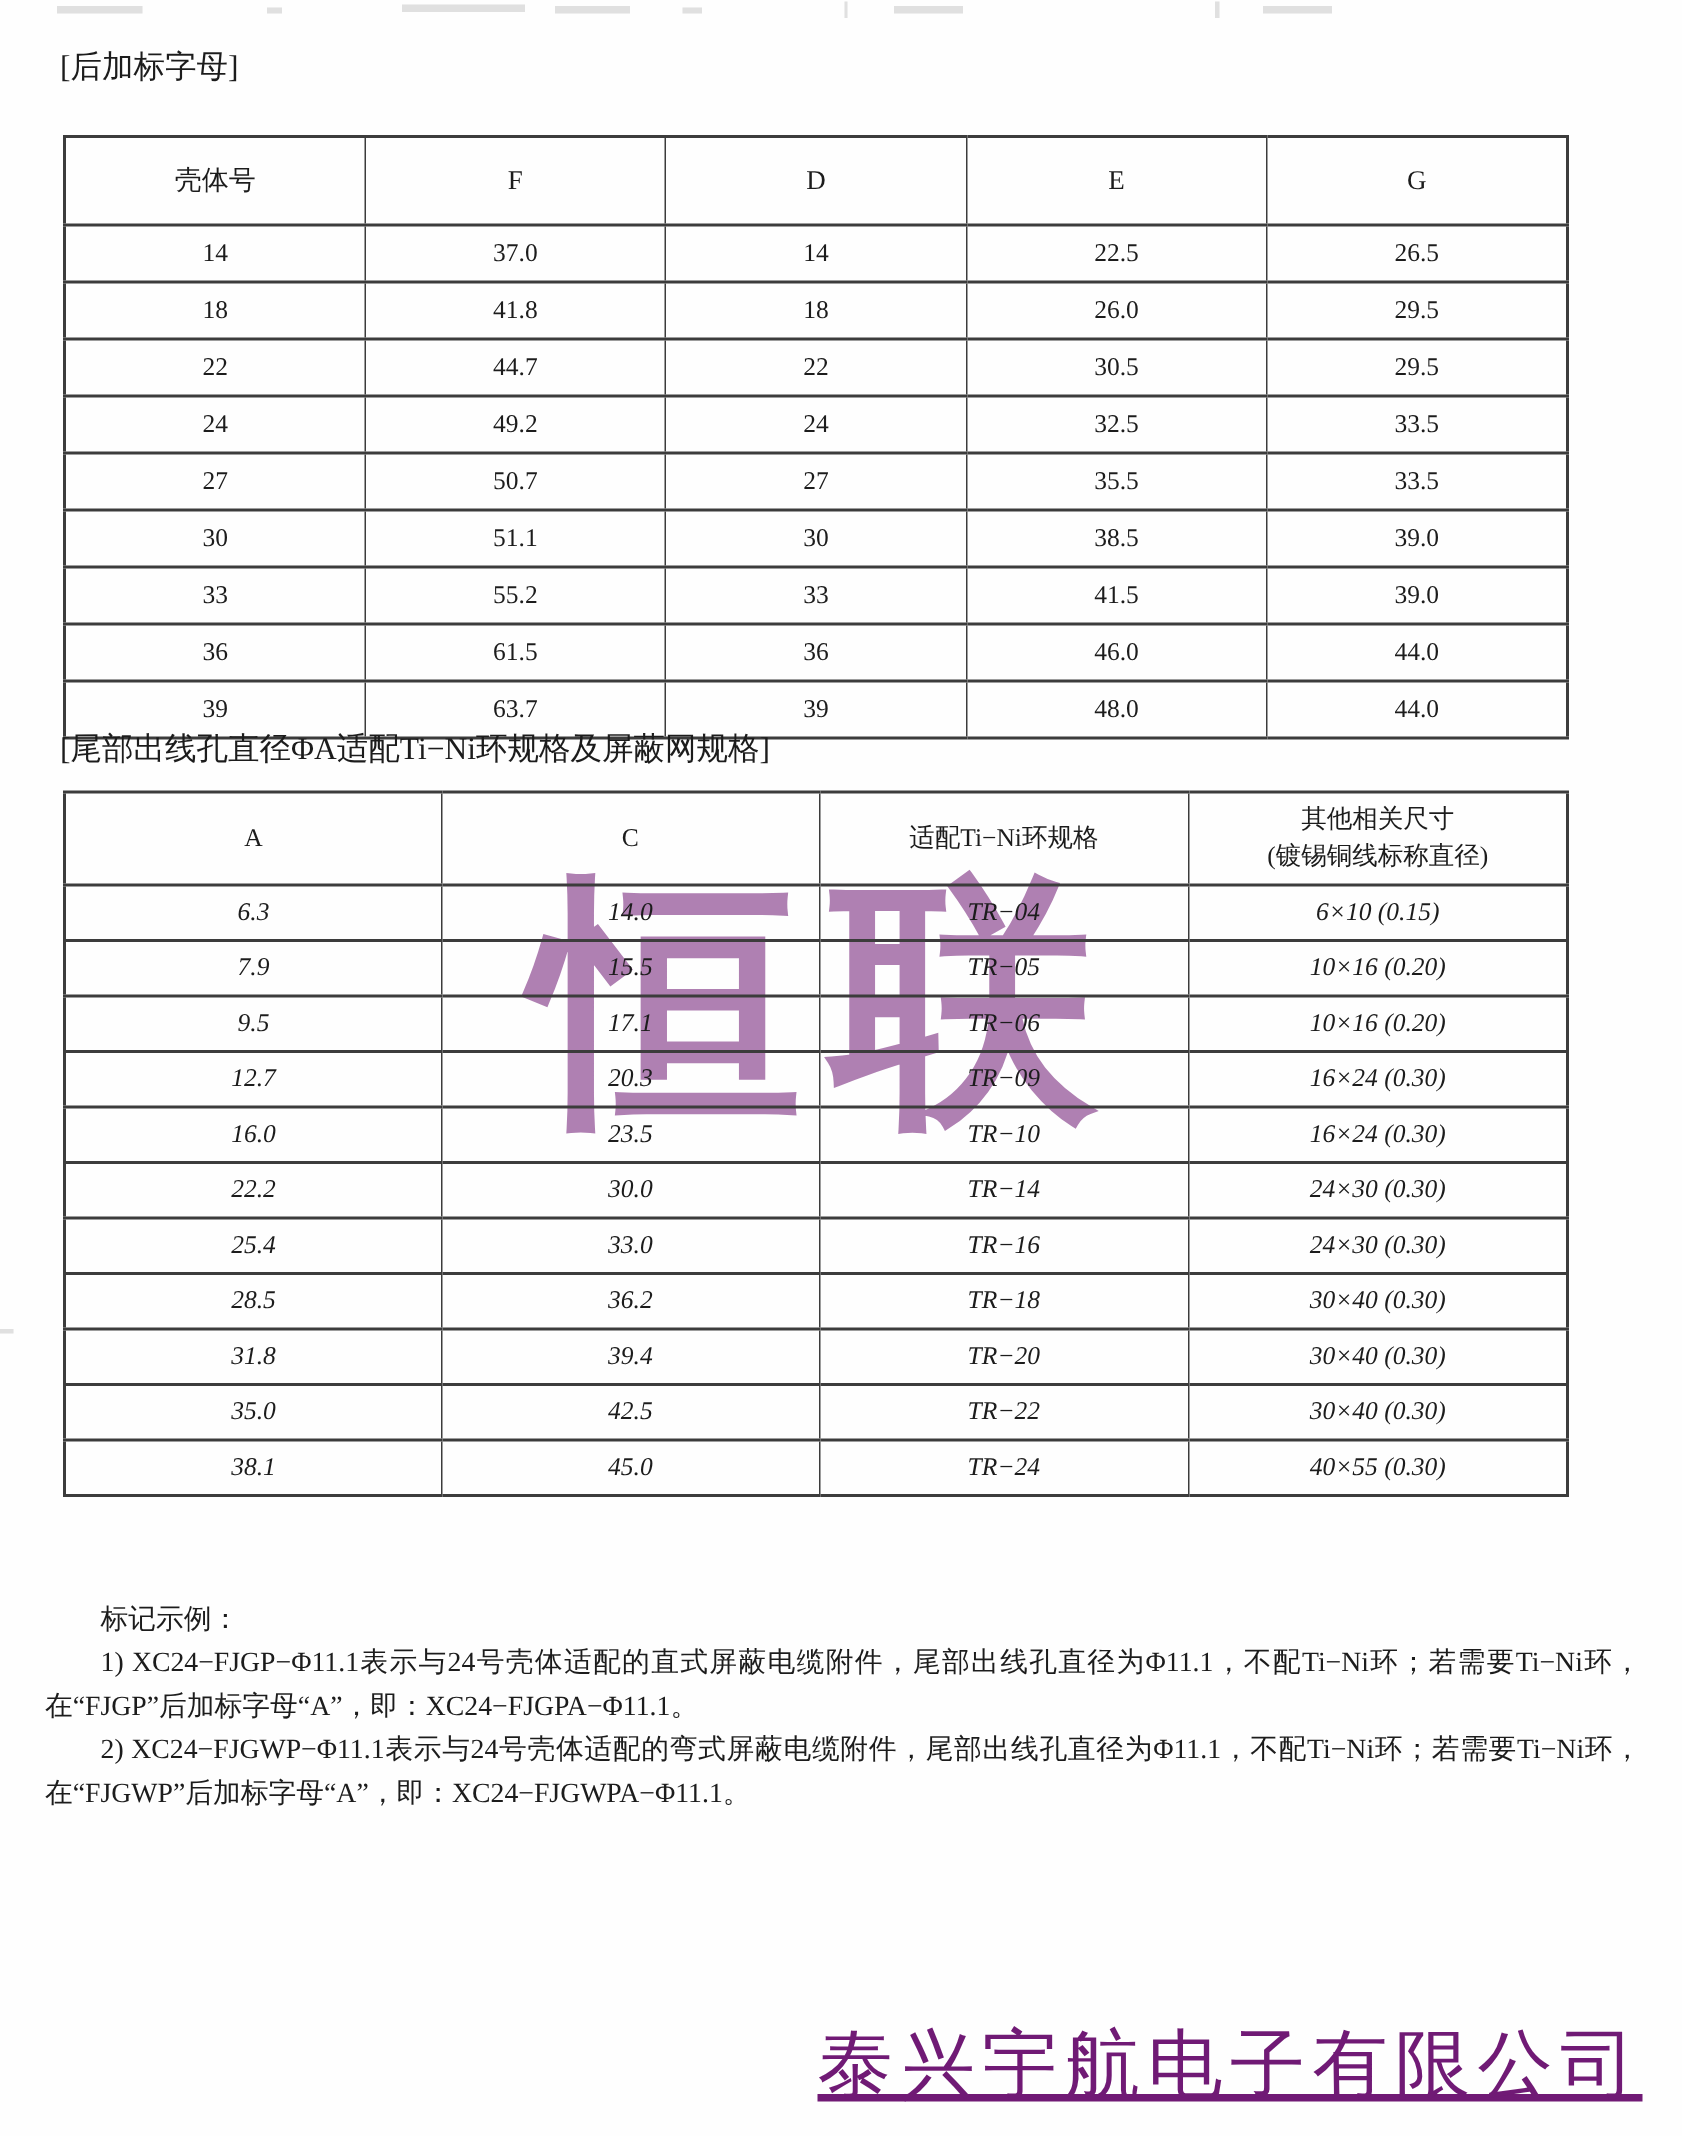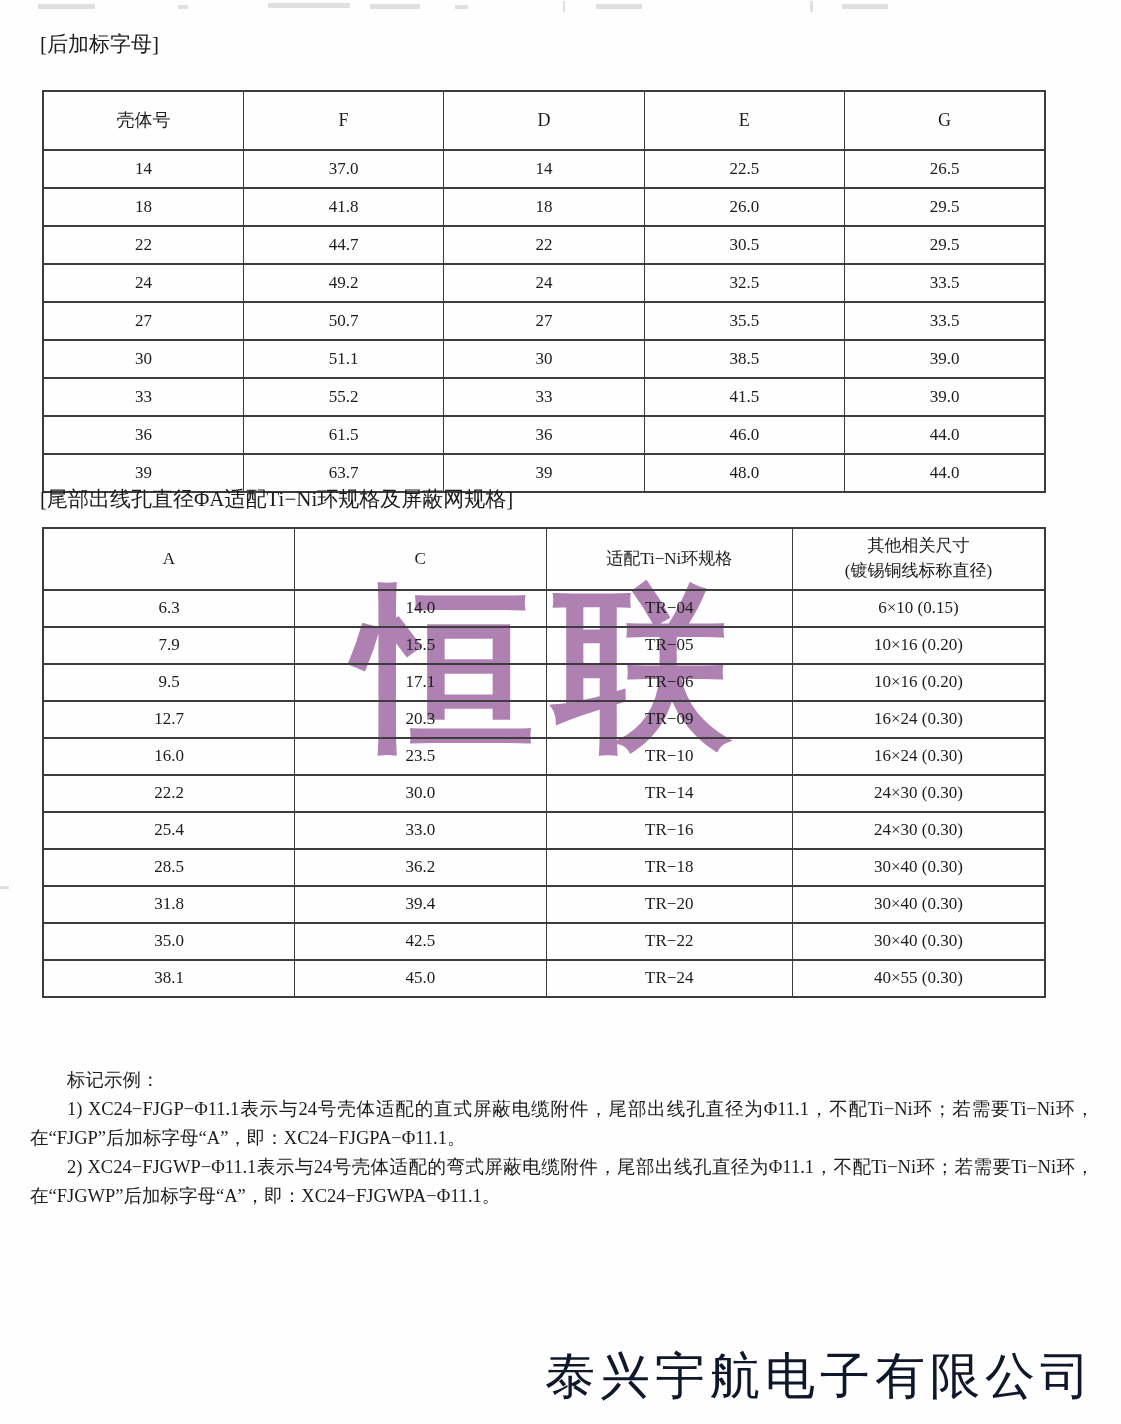--- a/index.html
+++ b/index.html
@@ -49,21 +49,21 @@
     padding:0;font-weight:normal;
     white-space:pre-line;line-height:1.45;
     background:transparent;
   }
   .tbl1{top:90px;}
   .tbl1 thead tr{height:59px;}
   .tbl1 tbody tr{height:38px;}
   .tbl1 thead th{font-size:18px;}
   .tbl2{top:527px;}
   .tbl2 thead tr{height:62px;}
-  .tbl2 tbody tr{height:37px;}
+  .tbl2 tbody tr{height:37px;font-style:italic;}
   .tbl2 thead th{font-size:17px;}
 
   .notes{
     position:absolute;left:30px;top:1066px;width:1064px;
     font-size:18.5px;line-height:29px;z-index:2;
   }
   .notes p{margin:0;}
   .note-title{text-indent:2em;}
   .note-item{text-indent:2em;text-align:justify;}
 </style>
@@ -79,21 +79,21 @@
     <span class="artifact" style="left:370px;top:4px;width:50px;height:5px;"></span>
     <span class="artifact" style="left:455px;top:5px;width:13px;height:4px;"></span>
     <span class="artifact" style="left:563px;top:1px;width:2px;height:11px;"></span>
     <span class="artifact" style="left:596px;top:4px;width:46px;height:5px;"></span>
     <span class="artifact" style="left:810px;top:1px;width:3px;height:11px;"></span>
     <span class="artifact" style="left:842px;top:4px;width:46px;height:5px;"></span>
   </div>
   <span class="artifact" style="left:0;top:886px;width:9px;height:3px;"></span>
 
   <div class="wm-center" style="color: #701a75;">恒联</div>
-  <div class="wm-bottom" style="color: #0f172a;">泰兴宇航电子有限公司</div>
+  <div class="wm-bottom" style="color: #701a75; text-decoration: underline;">泰兴宇航电子有限公司</div>
 
   <h2 class="sec-title" style="top:30px;">[后加标字母]</h2>
 
   <table class="tbl tbl1">
     <colgroup>
       <col style="width:20%">
         <col style="width:20%">
         <col style="width:20%">
       <col style="width:20%">
         <col style="width:20%">

